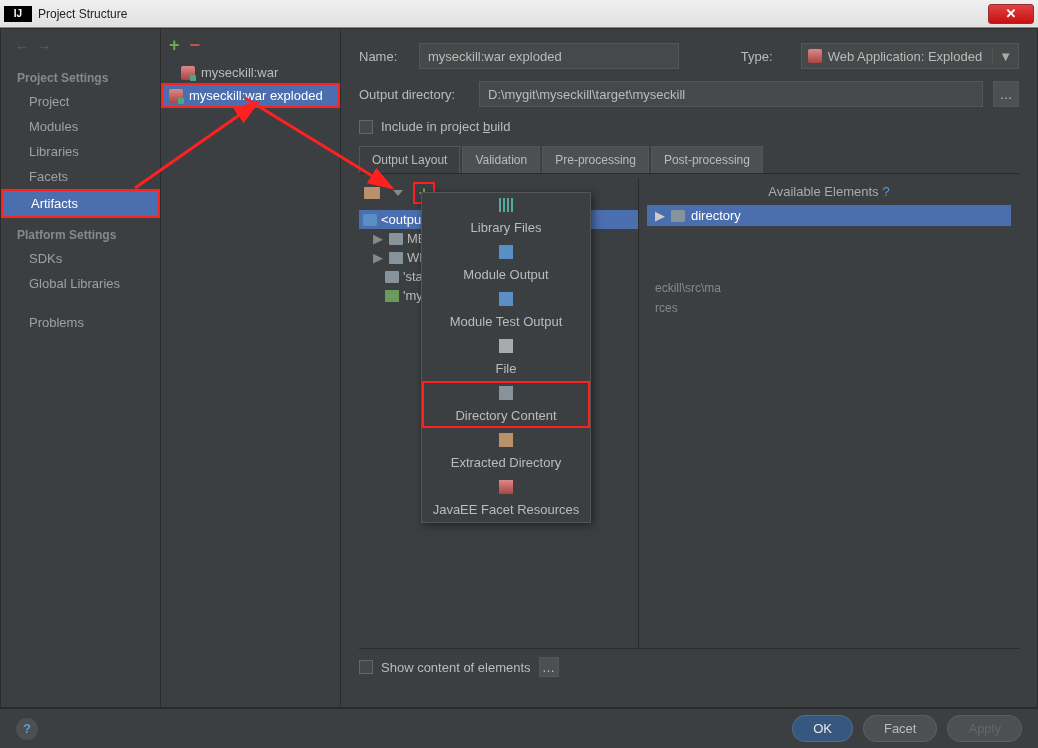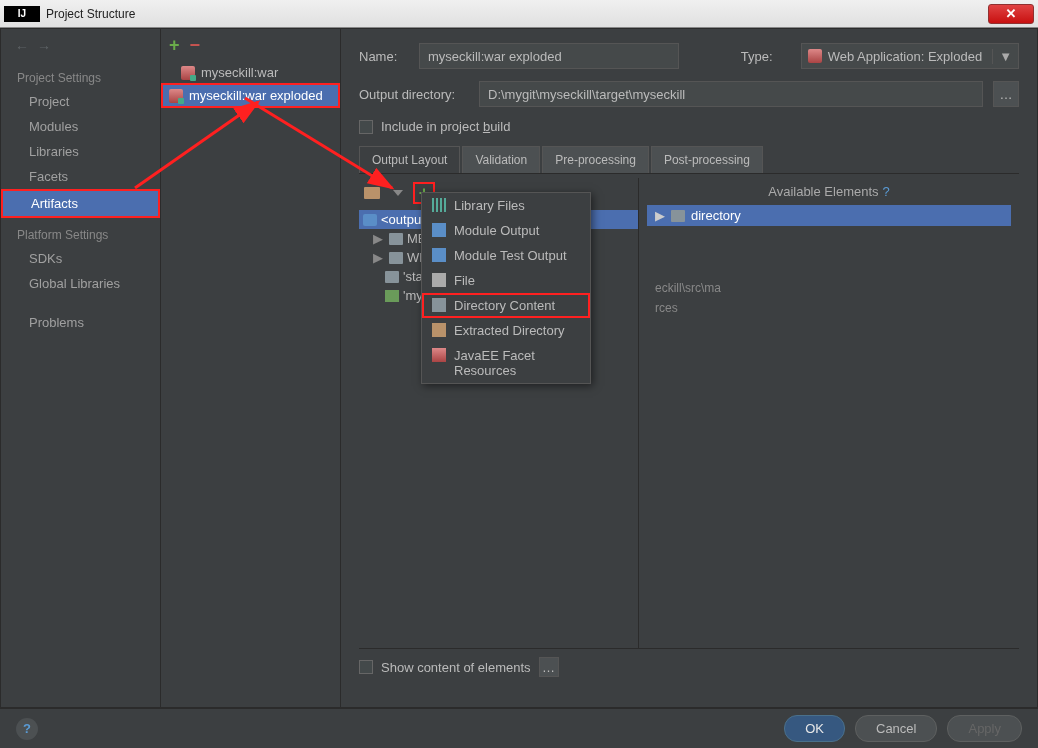--- a/index.html
+++ b/index.html
@@ -1,28 +1,28 @@
 <!DOCTYPE html>
 <html><head>
 <meta charset="utf-8">
 <style>
 * { margin:0; padding:0; box-sizing:border-box; font-family:"Segoe UI",Arial,sans-serif; font-size:13px; }
 body { background:#3c3f41; color:#bbbbbb; width:1038px; height:748px; overflow:hidden; position:relative; }
 
 .titlebar { height:28px; background:linear-gradient(#f0f0f0,#e0e0e0); display:flex; align-items:center; padding:0 4px; border-bottom:1px solid #888; }
-.titlebar .logo { width:36px; height:16px; background:#000; color:#fff; font-size:10px; display:flex; align-items:center; justify-content:center; margin-right:6px; font-weight:bold; }
+.titlebar .logo { width:28px; height:16px; background:#000; color:#fff; font-size:10px; display:flex; align-items:center; justify-content:center; margin-right:6px; font-weight:bold; }
 .titlebar .title { color:#222; font-size:12px; flex:1; }
 .titlebar .close { width:46px; height:20px; background:linear-gradient(#e04343,#c81010); border-radius:3px; color:#fff; display:flex; align-items:center; justify-content:center; font-weight:bold; font-size:13px; border:1px solid #903030; cursor:pointer; }
 
 .main { display:flex; height:680px; background:#3c3f41; border:1px solid #2b2b2b; }
 
 .sidebar { width:160px; background:#3c3f41; border-right:1px solid #2b2b2b; padding-top:8px; }
 .sidebar-top { display:flex; gap:8px; padding:0 14px 8px; }
 .arrow-btn { color:#5e6366; font-size:14px; cursor:pointer; }
-.sidebar-header { color:#888; font-weight:normal; font-size:12px; padding:10px 16px 4px; }
+.sidebar-header { color:#888; font-weight:bold; font-size:12px; padding:10px 16px 4px; }
 .sidebar-item { padding:5px 14px 5px 28px; color:#a0a0a0; cursor:pointer; }
 .sidebar-item.selected { background:#4b6eaf; color:#fff; }
 
 .artifacts-col { width:180px; background:#3c3f41; border-right:1px solid #2b2b2b; }
 .artifacts-toolbar { display:flex; gap:10px; padding:6px 8px; align-items:center; }
 .plus { color:#6aab4a; font-size:18px; font-weight:bold; cursor:pointer; }
 .minus { color:#c75450; font-size:18px; font-weight:bold; cursor:pointer; }
 .artifact-item { padding:3px 6px; display:flex; align-items:center; gap:6px; cursor:pointer; }
 .artifact-item.selected { background:#4b6eaf; color:#fff; }
 .artifact-icon { width:14px; height:14px; background:linear-gradient(#d88,#a44); border-radius:2px; flex-shrink:0; position:relative; }
@@ -63,21 +63,21 @@
 .tree { padding:2px 0; }
 .tree-row { display:flex; align-items:center; gap:4px; padding:2px 4px; }
 .tree-row.root { background:#4b6eaf; color:#fff; }
 .expand { color:#888; width:12px; }
 .tree-icon { width:14px; height:12px; flex-shrink:0; }
 .folder-icon { background:#87939a; border-radius:1px; }
 .box-icon { background:#5a8ec7; border-radius:2px; }
 .file-icon { background:#6a9b5a; }
 
 .popup-menu { position:absolute; left:62px; top:14px; background:#3c3f41; border:1px solid #555; box-shadow:2px 2px 8px rgba(0,0,0,0.5); z-index:10; width:170px; }
-.menu-item { padding:5px 10px; display:flex; gap:8px; cursor:pointer; }
+.menu-item { padding:5px 10px; display:flex; align-items:center; gap:8px; cursor:pointer;flex-direction:column; }
 .menu-item.highlighted { border:2px solid #ff2020; padding:3px 8px; }
 .menu-icon { width:14px; height:14px; flex-shrink:0; }
 .mi-lib { background:repeating-linear-gradient(90deg,#5a9,#5a9 2px,#3c3f41 2px,#3c3f41 4px); }
 .mi-mod { background:#5a8ec7; }
 .mi-file { background:#aaa; }
 .mi-dir { background:#87939a; }
 .mi-ext { background:#b9926a; }
 .mi-jee { background:linear-gradient(#d88,#a44); }
 
 .avail-header { text-align:center; padding:6px 0; color:#aaa; }
@@ -262,21 +262,21 @@
       <div class="dots-btn" style="width:20px;height:20px;">…</div>
     </div>
 
   </div>
 </div>
 
 <div class="footer">
   <div class="help-icon">?</div>
   <div class="footer-btns">
     <div class="btn primary">OK</div>
-    <div class="btn">Cancel</div>
+    <div class="btn">Facet</div>
     <div class="btn disabled">Apply</div>
   </div>
 </div>
 
 <svg class="annotation-arrow" style="left:0;top:0;width:1038px;height:748px;">
   <defs>
     <marker id="ah" markerWidth="10" markerHeight="10" refX="8" refY="3" orient="auto">
       <path d="M0,0 L0,6 L9,3 z" fill="#ff2020"></path>
     </marker>
   </defs>

